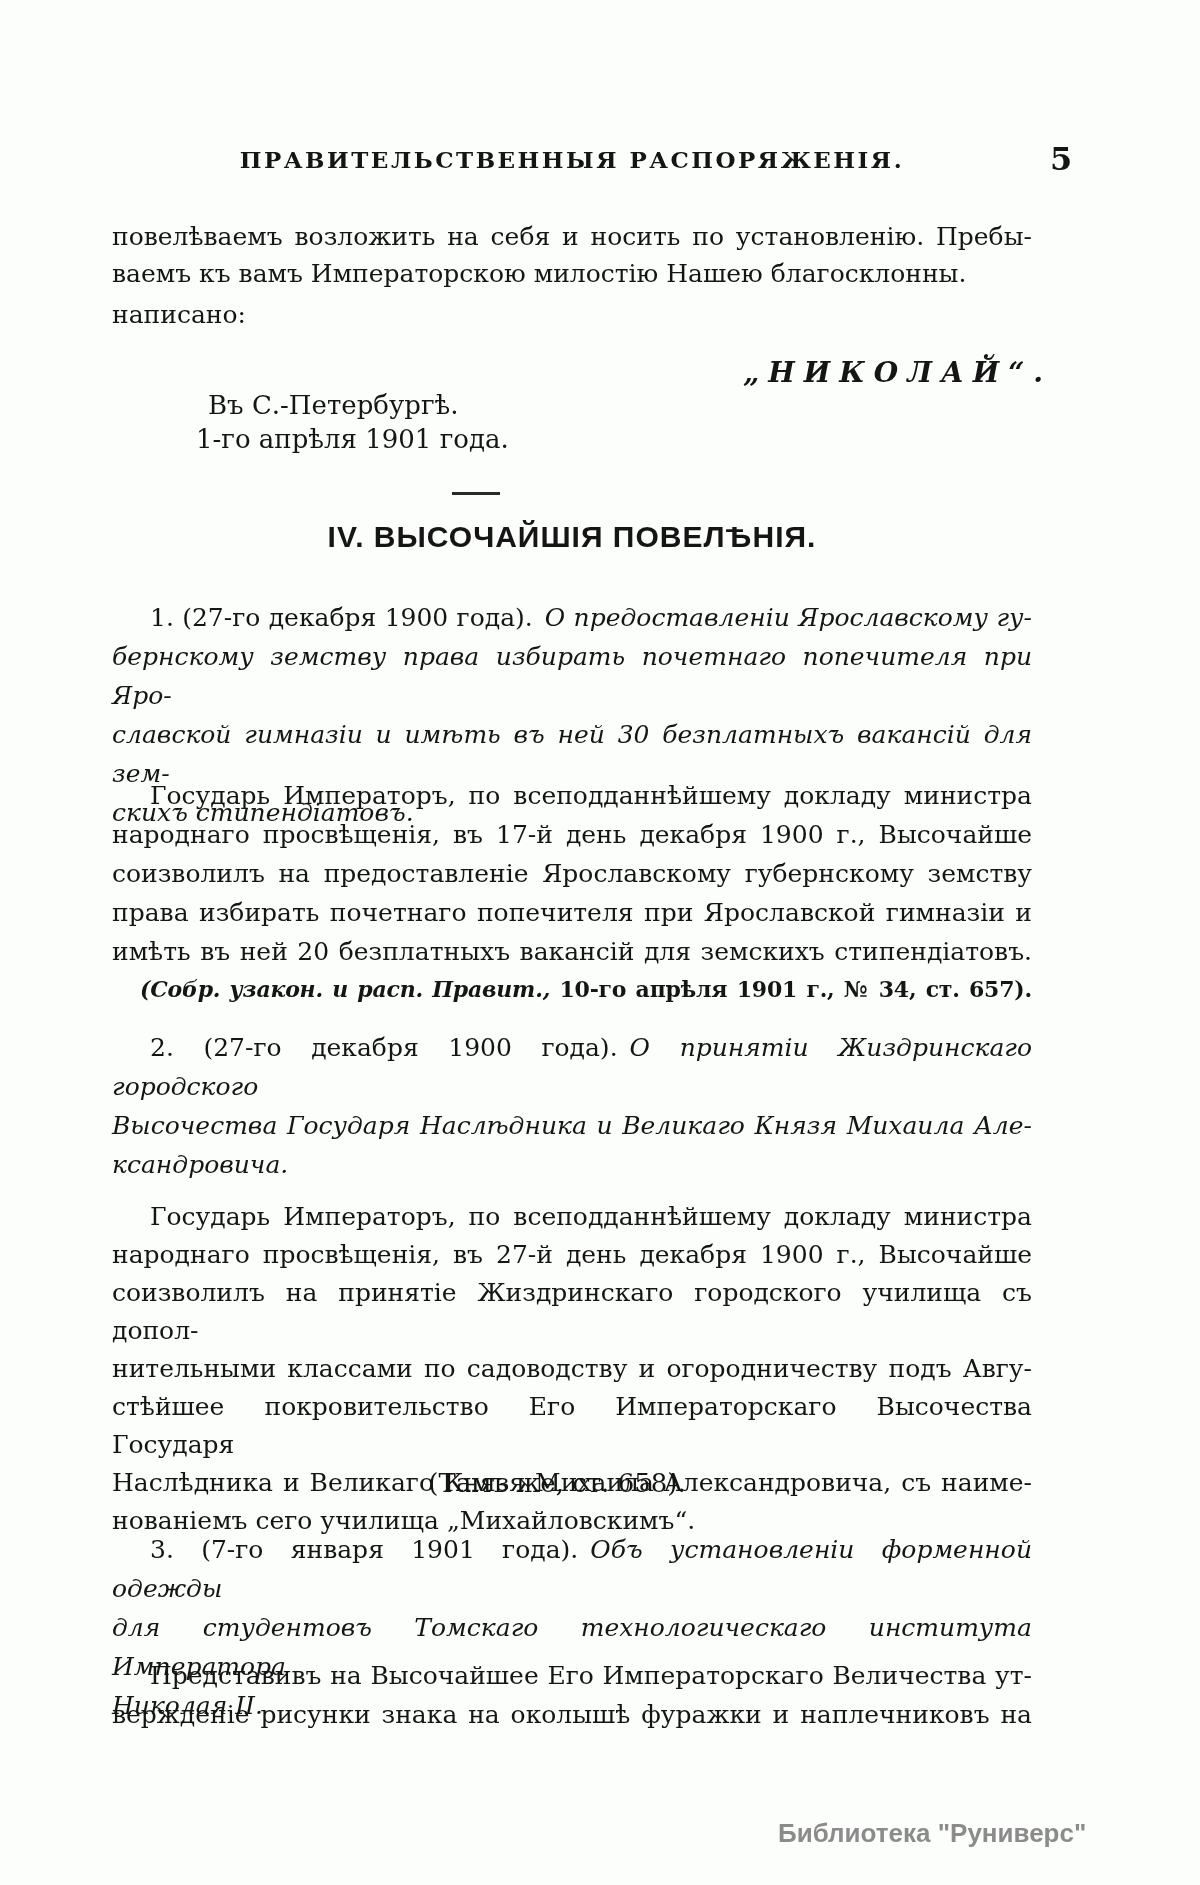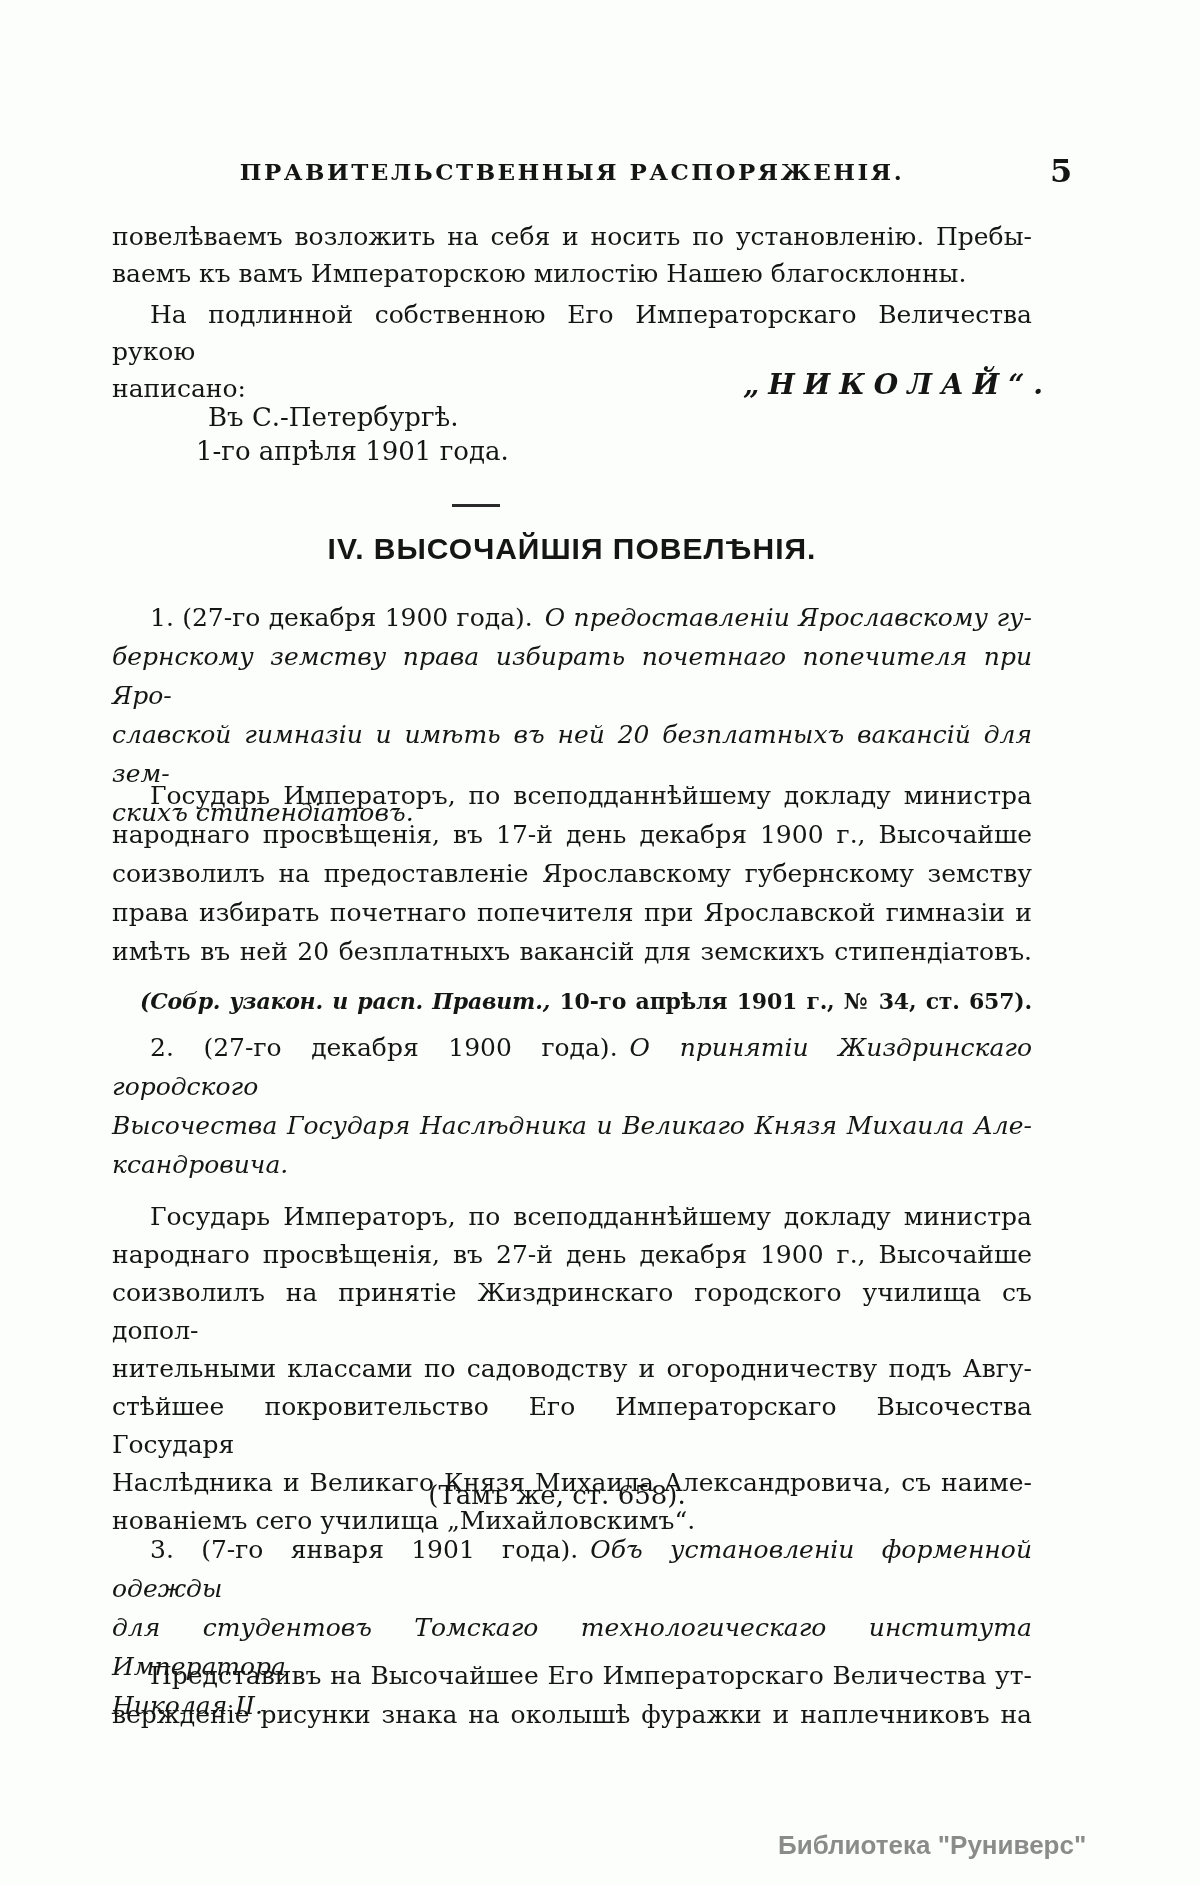--- a/index.html
+++ b/index.html
@@ -5,21 +5,21 @@
   html,body{margin:0;padding:0;background:#e8e8e6;}
   .page{
     position:relative;
     width:1200px;height:1885px;
     margin:0 auto;
     background:#fcfefb;
     font-family:"DejaVu Serif", serif;
     color:#151515;
     overflow:hidden;
   }
-  .abs{position:absolute;margin-top:12px;}
+  .abs{position:absolute;}
   .blk{position:absolute;left:112px;width:920px;font-size:25px;line-height:39px;}
   .ln{text-align:justify;text-align-last:justify;}
   .ln.left{text-align:left;text-align-last:left;}
   .ln.ind{text-indent:38px;}
   .ital{font-style:italic;}
   .rm{font-style:normal;}
   .gap{margin-left:12px;}
 
   .page-header{
     top:146px;left:112px;width:920px;
@@ -73,39 +73,38 @@
 
   <div class="abs page-header">ПРАВИТЕЛЬСТВЕННЫЯ РАСПОРЯЖЕНІЯ.</div>
   <div class="abs page-number">5</div>
 
   <div class="blk intro-cont">
     <div class="ln">повелѣваемъ возложить на себя и носить по установленію. Пребы-</div>
     <div class="ln left">ваемъ къ вамъ Императорскою милостію Нашею благосклонны.</div>
   </div>
 
   <div class="blk attestation">
-    <div class="ln ind">На подлинной собственною Его Императорскаго Величества рукою</div>
     <div class="ln left">написано:</div>
   </div>
 
   <div class="abs signature">„НИКОЛАЙ“.</div>
 
   <div class="abs place-line">Въ С.-Петербургѣ.</div>
   <div class="abs date-line">1-го апрѣля 1901 года.</div>
 
   <div class="abs divider"></div>
 
   <div class="abs section-heading">IV. ВЫСОЧАЙШІЯ ПОВЕЛѢНІЯ.</div>
 
   <div class="blk i1-title">
     <div class="ln ind">
       <span class="rm">1. (27-го декабря 1900 года).</span><span class="ital gap">О предоставленіи Ярославскому гу-</span>
     </div>
     <div class="ln ital">бернскому земству права избирать почетнаго попечителя при Яро-</div>
-    <div class="ln ital">славской гимназіи и имѣть въ ней 20 безплатныхъ вакансій для зем-</div>
+    <div class="ln ital">славской гимназіи и имѣть въ ней 30 безплатныхъ вакансій для зем-</div>
     <div class="ln ital left">скихъ стипендіатовъ.</div>
   </div>
 
   <div class="blk i1-body">
     <div class="ln ind">Государь Императоръ, по всеподданнѣйшему докладу министра</div>
     <div class="ln">народнаго просвѣщенія, въ 17-й день декабря 1900 г., Высочайше</div>
     <div class="ln">соизволилъ на предоставленіе Ярославскому губернскому земству</div>
     <div class="ln">права избирать почетнаго попечителя при Ярославской гимназіи и</div>
     <div class="ln">имѣть въ ней 20 безплатныхъ вакансій для земскихъ стипендіатовъ.</div>
   </div>

